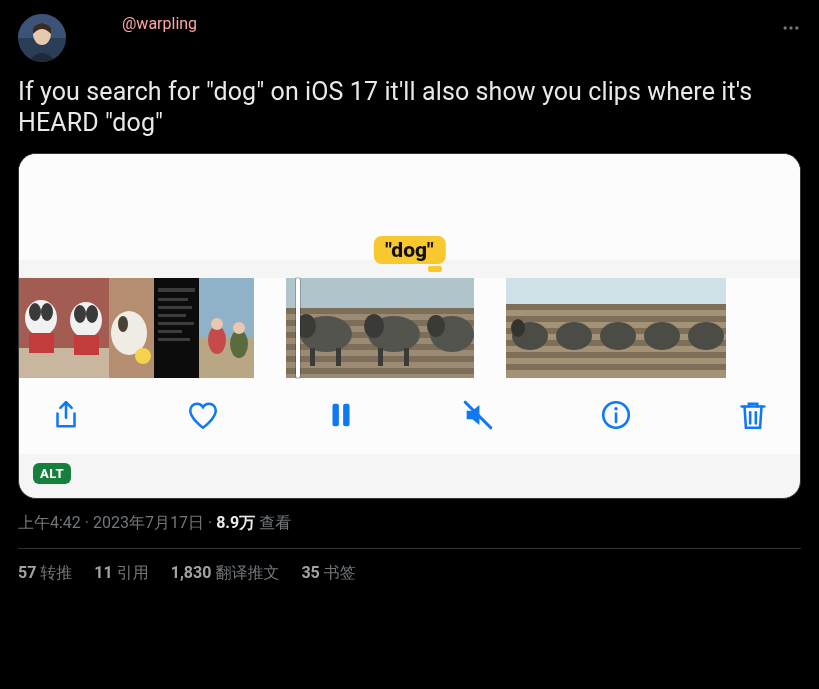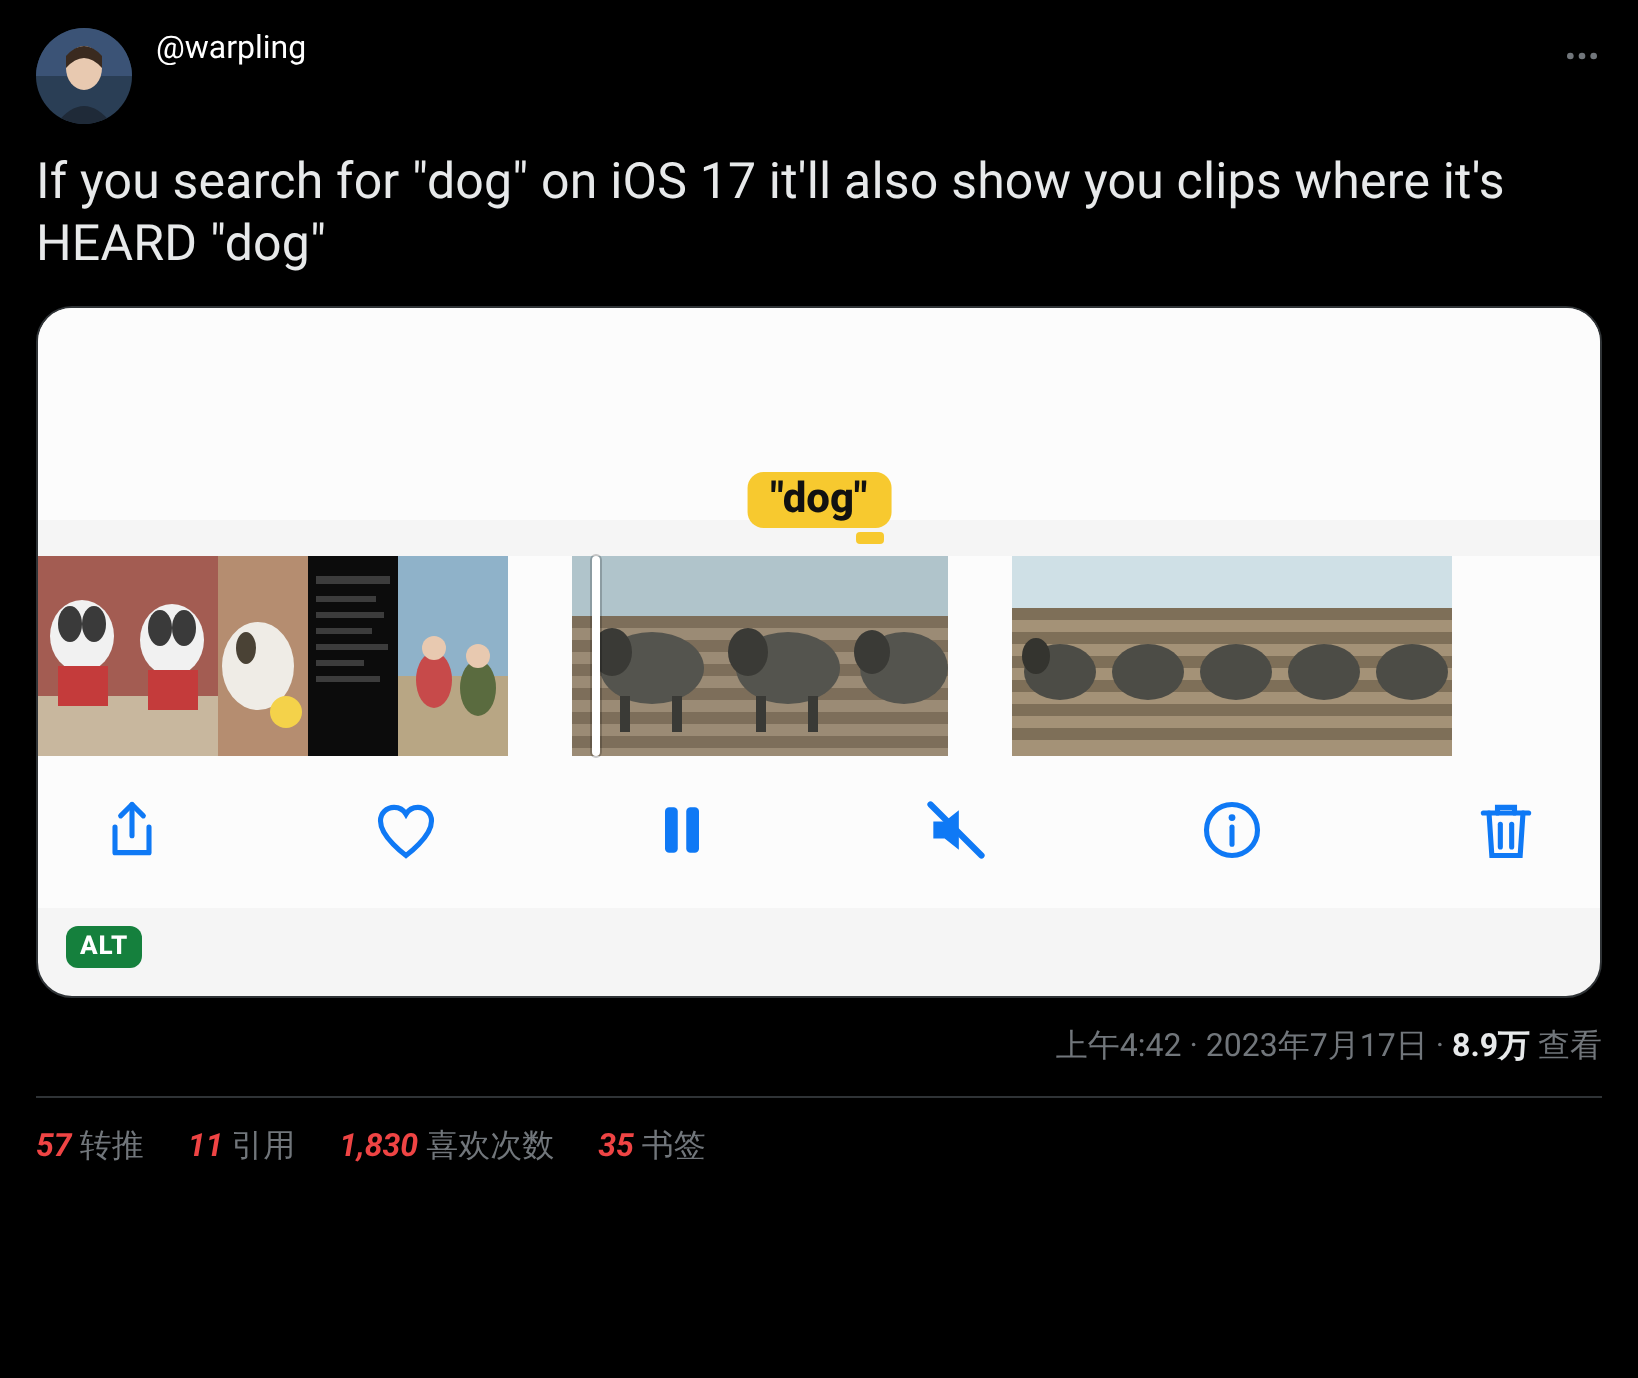--- a/index.html
+++ b/index.html
@@ -33,21 +33,22 @@
     flex: 0 0 auto;
     line-height: 1.3;
   }
   .display-name {
     font-weight: 700;
     font-size: 17px;
     color: #e7e9ea;
   }
   .handle {
     font-size: 16px;
-    color: #ffffff;
+    color: #fca5a5;
+    margin-left: 44px;
   }
   .spacer { flex: 1; }
   .more-icon {
     color: #71767b;
     width: 20px;
     height: 20px;
     margin-top: 4px;
   }
   .body-text {
     margin-top: 14px;
@@ -147,37 +148,36 @@
     font-weight: 800;
     font-size: 13px;
     padding: 3px 7px;
     border-radius: 6px;
     letter-spacing: 0.5px;
   }
   .meta-line {
     margin-top: 14px;
     color: #71767b;
     font-size: 16px;
-    text-align: right;
   }
   .meta-line .sep { margin: 0 4px; }
   .meta-line .views-count { color:#e7e9ea; font-weight:700; }
   .divider {
     height: 1px;
     background: #2f3336;
     margin-top: 14px;
   }
   .stats {
     display: flex;
     gap: 22px;
     margin-top: 14px;
     font-size: 16px;
     color: #71767b;
   }
-  .stats .num { color:#ef4444; font-weight:700; margin-right:4px;font-style:italic; }
+  .stats .num { color:#a3a3a3; font-weight:700; margin-right:4px; }
 </style>
 </head>
 <body>
 
 <div class="tweet">
 
   <div class="header">
     <div class="avatar">
       <svg viewBox="0 0 48 48">
         <rect width="48" height="48" fill="#2a3e55"></rect>
@@ -441,17 +441,17 @@
 
   <div class="meta-line">
     <span>上午4:42</span><span class="sep">·</span><span>2023年7月17日</span><span class="sep">·</span><span class="views-count">8.9万</span> <span>查看</span>
   </div>
 
   <div class="divider"></div>
 
   <div class="stats">
     <div><span class="num">57</span><span>转推</span></div>
     <div><span class="num">11</span><span>引用</span></div>
-    <div><span class="num">1,830</span><span>喜欢次数</span></div>
+    <div><span class="num">1,830</span><span>翻译推文</span></div>
     <div><span class="num">35</span><span>书签</span></div>
   </div>
 
 </div>
 
 </body></html>

